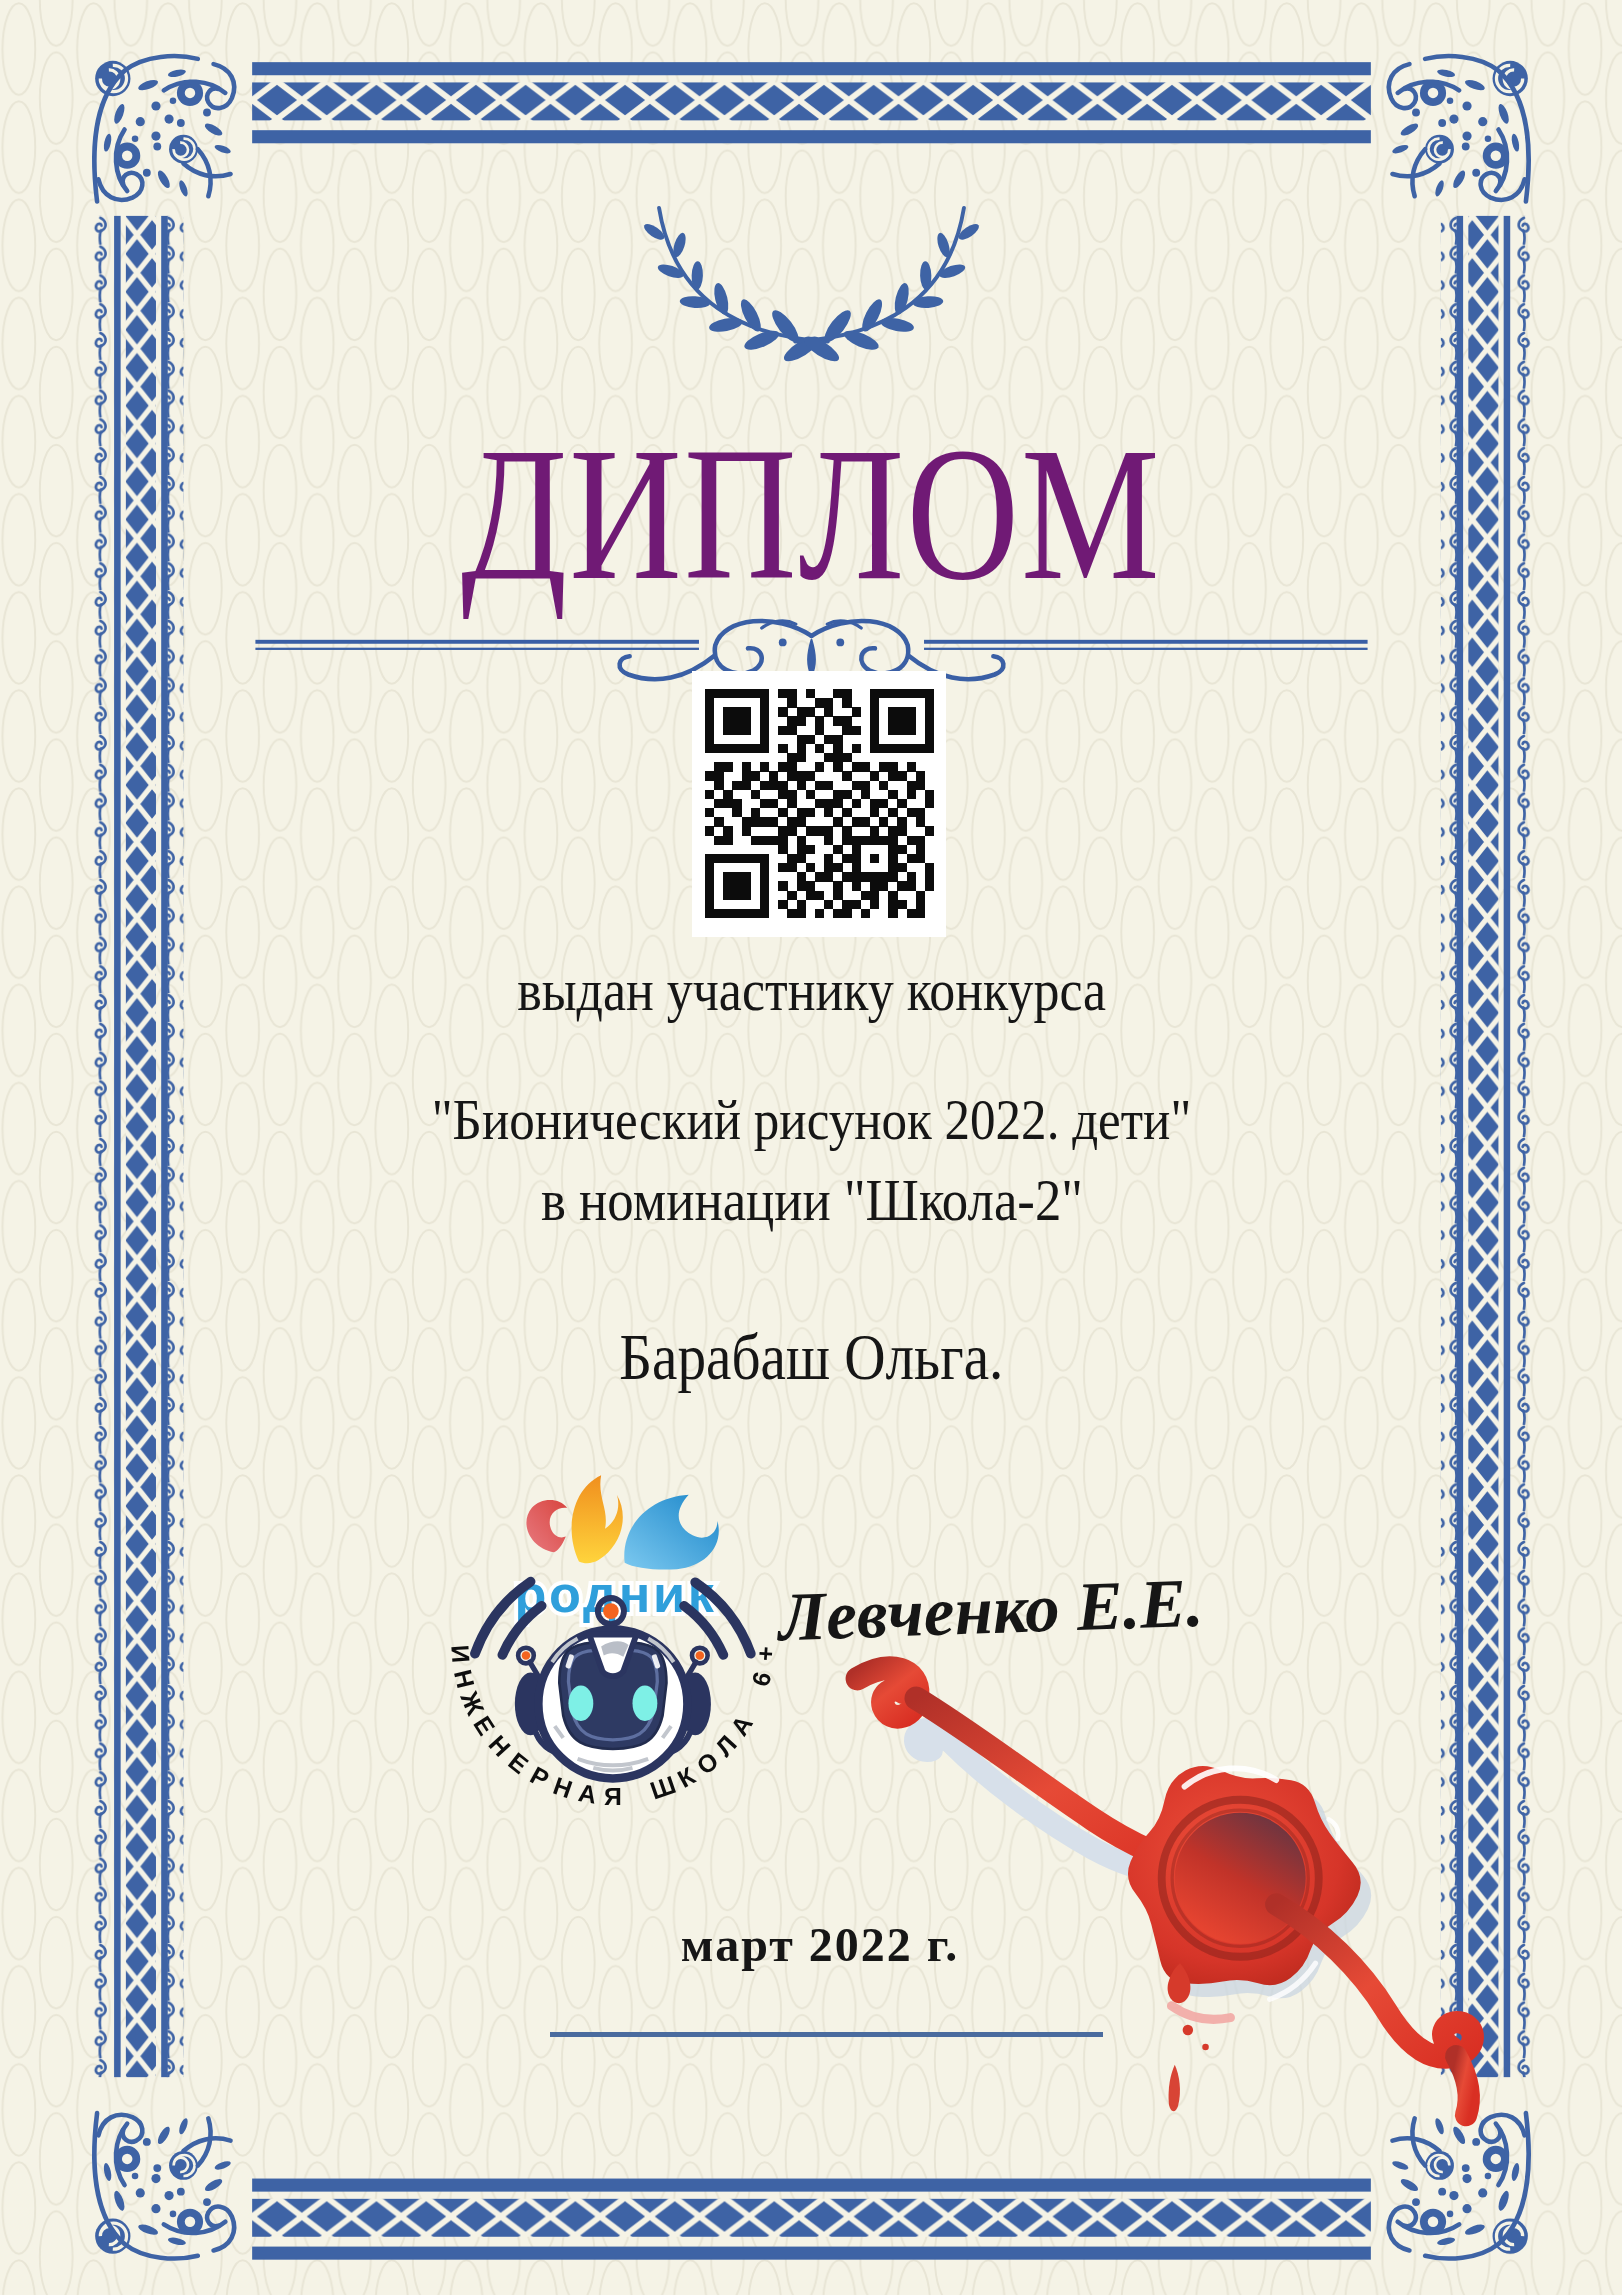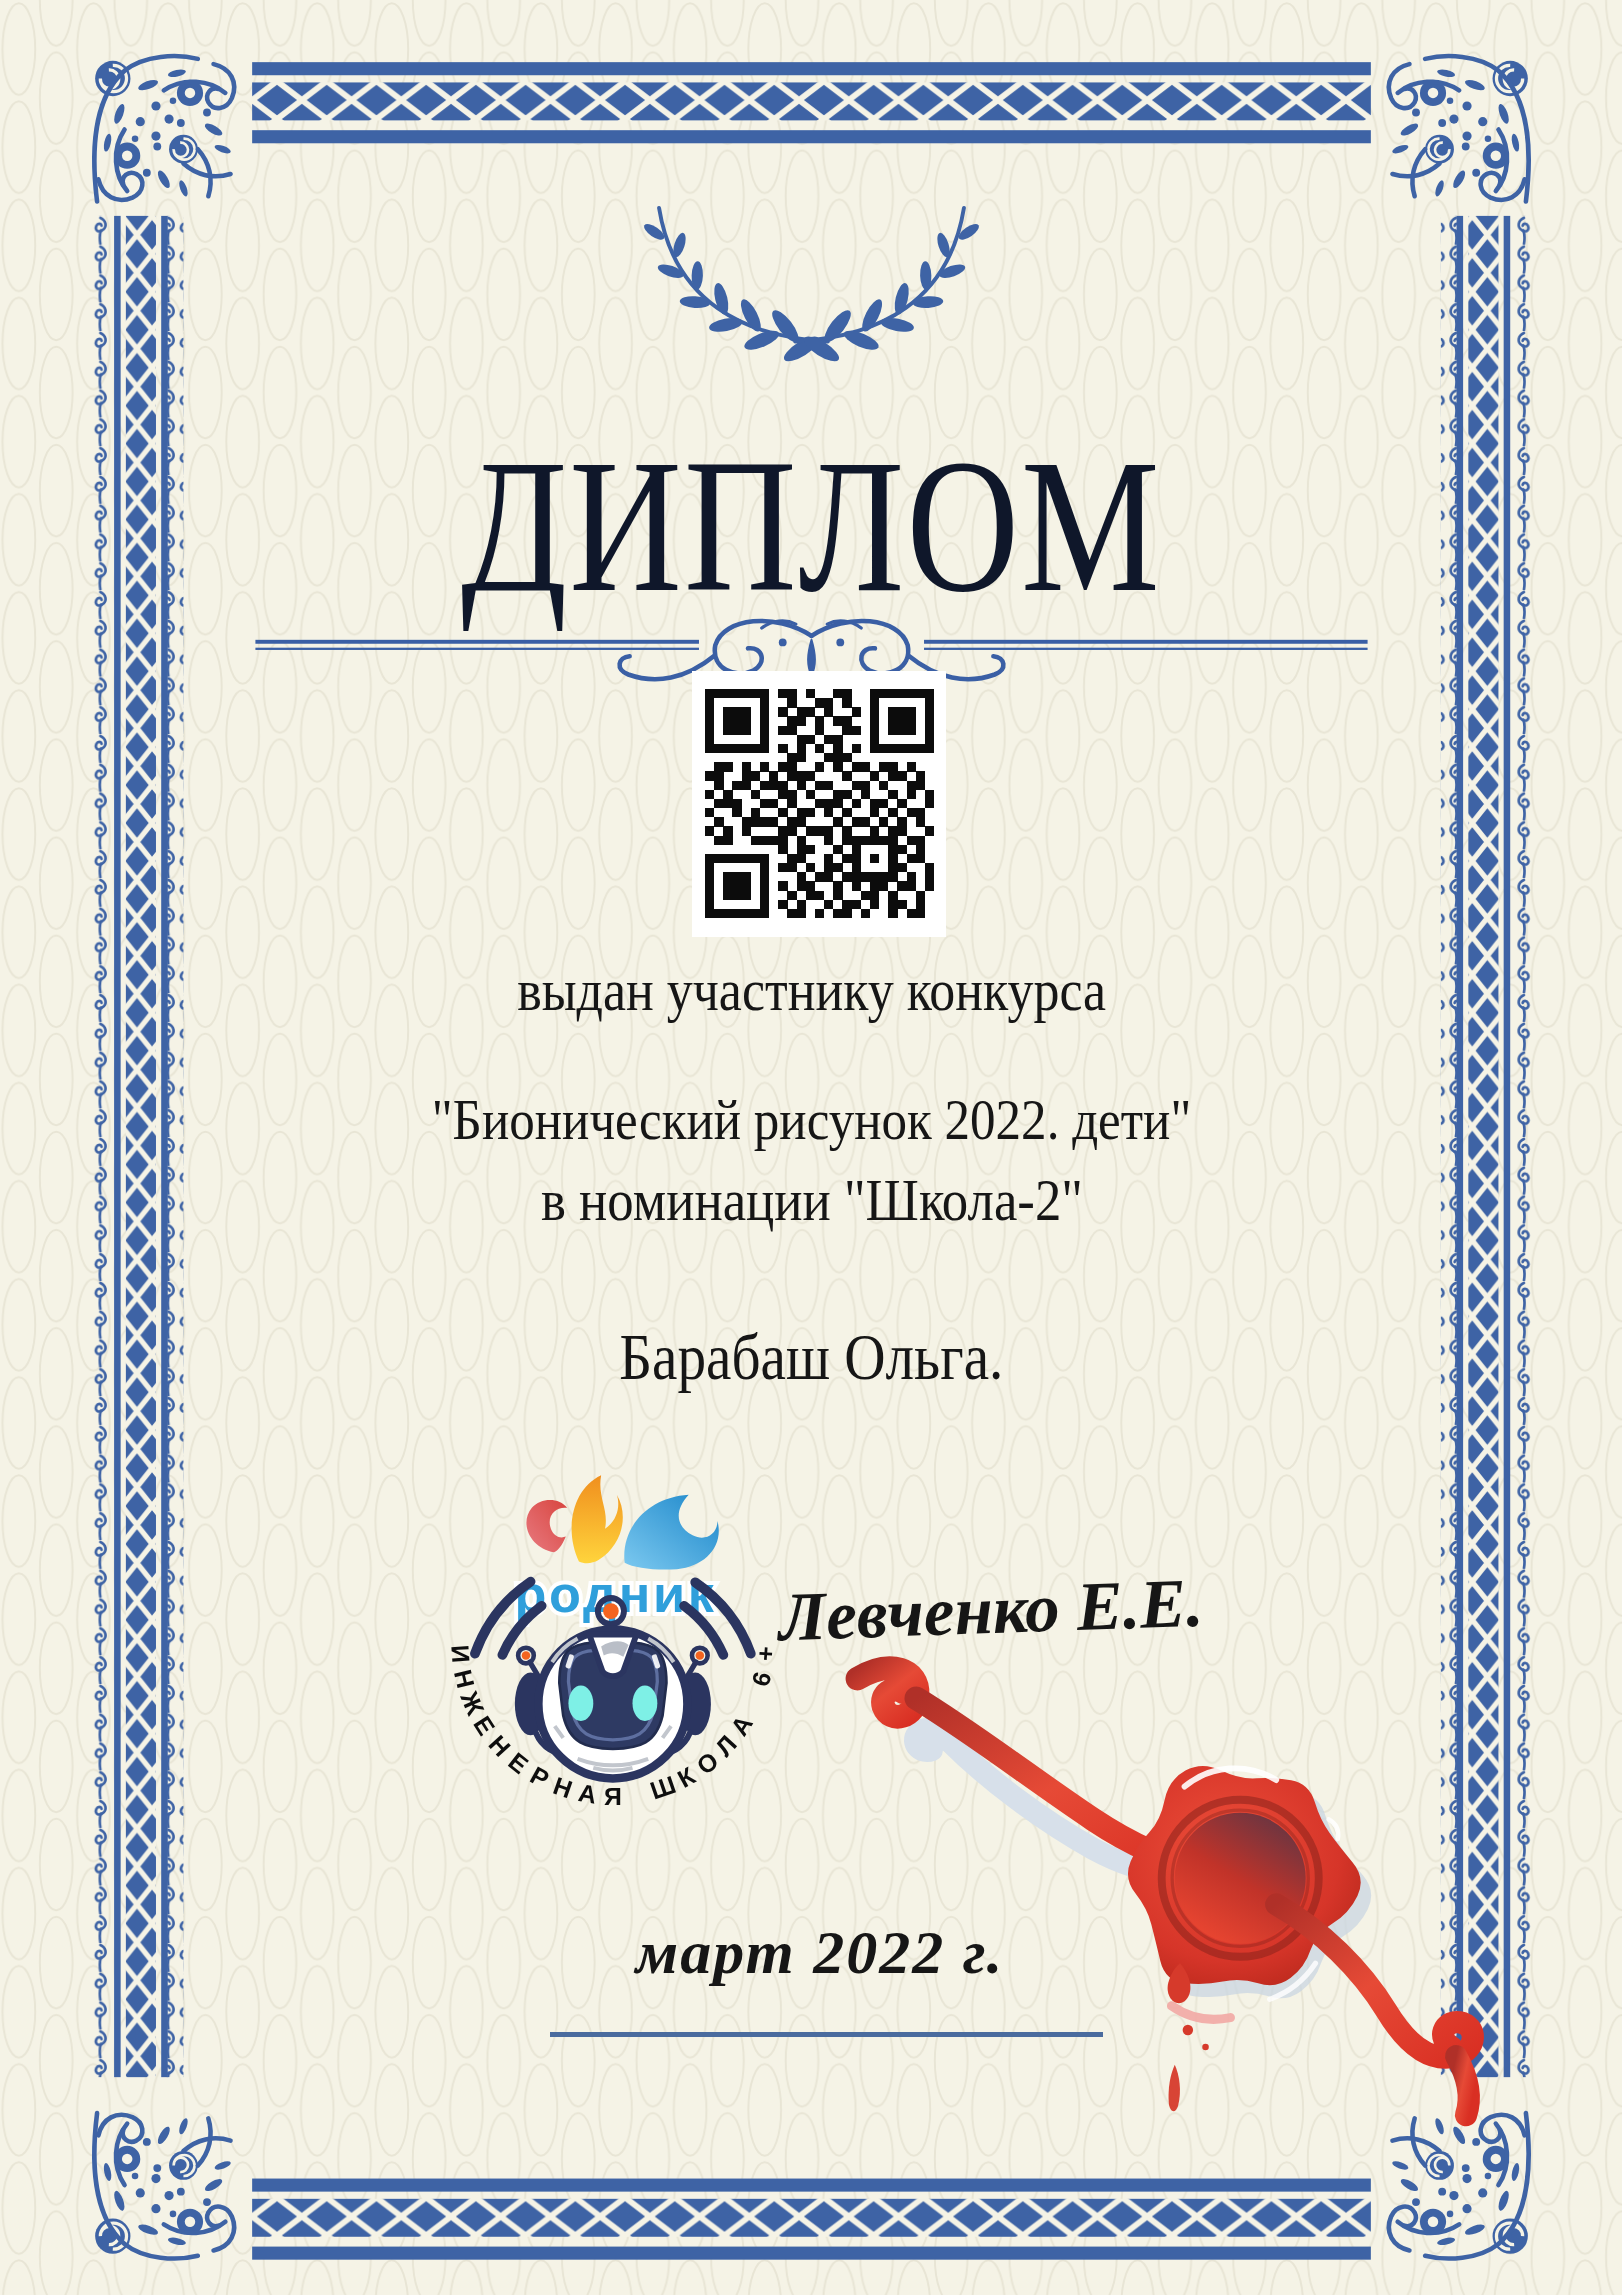--- a/index.html
+++ b/index.html
@@ -3,28 +3,28 @@
 <meta charset="utf-8">
 <title>ДИПЛОМ</title>
 <style>
   html,body{margin:0;padding:0;width:1623px;height:2295px;overflow:hidden;}
   body{background:#f5f3e6;position:relative;font-family:"Liberation Serif",serif;}
   svg{display:block;}
   .abs{position:absolute;}
   .decor{left:0;top:0;z-index:0;}
   .txt{left:0;width:1623px;text-align:center;color:#161616;white-space:nowrap;z-index:5;line-height:1;}
   .cond{display:inline-block;transform:scaleX(0.88);transform-origin:50% 50%;}
-  .title-txt{top:431px;font-size:190px;color:#0f172a;letter-spacing:2.6px;}
+  .title-txt{top:419px;font-size:190px;color:#701a75;letter-spacing:2.6px;}
   .title-txt .cond{transform:scaleX(0.82);}
   .issued{top:937px;font-size:59px;margin-top:24px;}
   .contest{top:1091px;font-size:58px;}
   .nomination{top:1170px;font-size:60px;}
   .name{top:1317px;font-size:65px;margin-top:8px;}
   .sig{left:991px;top:1576px;width:auto;transform:translateX(-50%) rotate(-2deg);font-size:69px;font-style:italic;font-weight:bold;z-index:7;}
-  .date{left:820px;top:1921px;width:auto;transform:translateX(-50%);font-size:62px;font-style:italic;font-weight:bold;letter-spacing:2px;z-index:7;}
+  .date{left:820px;top:1921px;width:auto;transform:translateX(-50%);font-size:48px;font-weight:bold;letter-spacing:2px;z-index:7;}
   .dateline{left:550px;top:2032px;width:553px;height:5.2px;background:#4a6b9e;z-index:4;}
   .qr-box{left:692px;top:671px;width:254px;height:266px;background:#ffffff;z-index:6;}
   .qr-box svg{margin:18.3px auto 0 auto;}
   .logo-svg{left:393px;top:1466px;z-index:6;}
   .seal-svg{left:818px;top:1623px;z-index:6;}
   .arc-char{font-family:"Liberation Sans",sans-serif;font-weight:bold;font-size:38px;fill:#0e0e0e;}
   .brand{font-family:"Liberation Sans",sans-serif;font-weight:bold;}
 </style>
 </head>
 <body>

